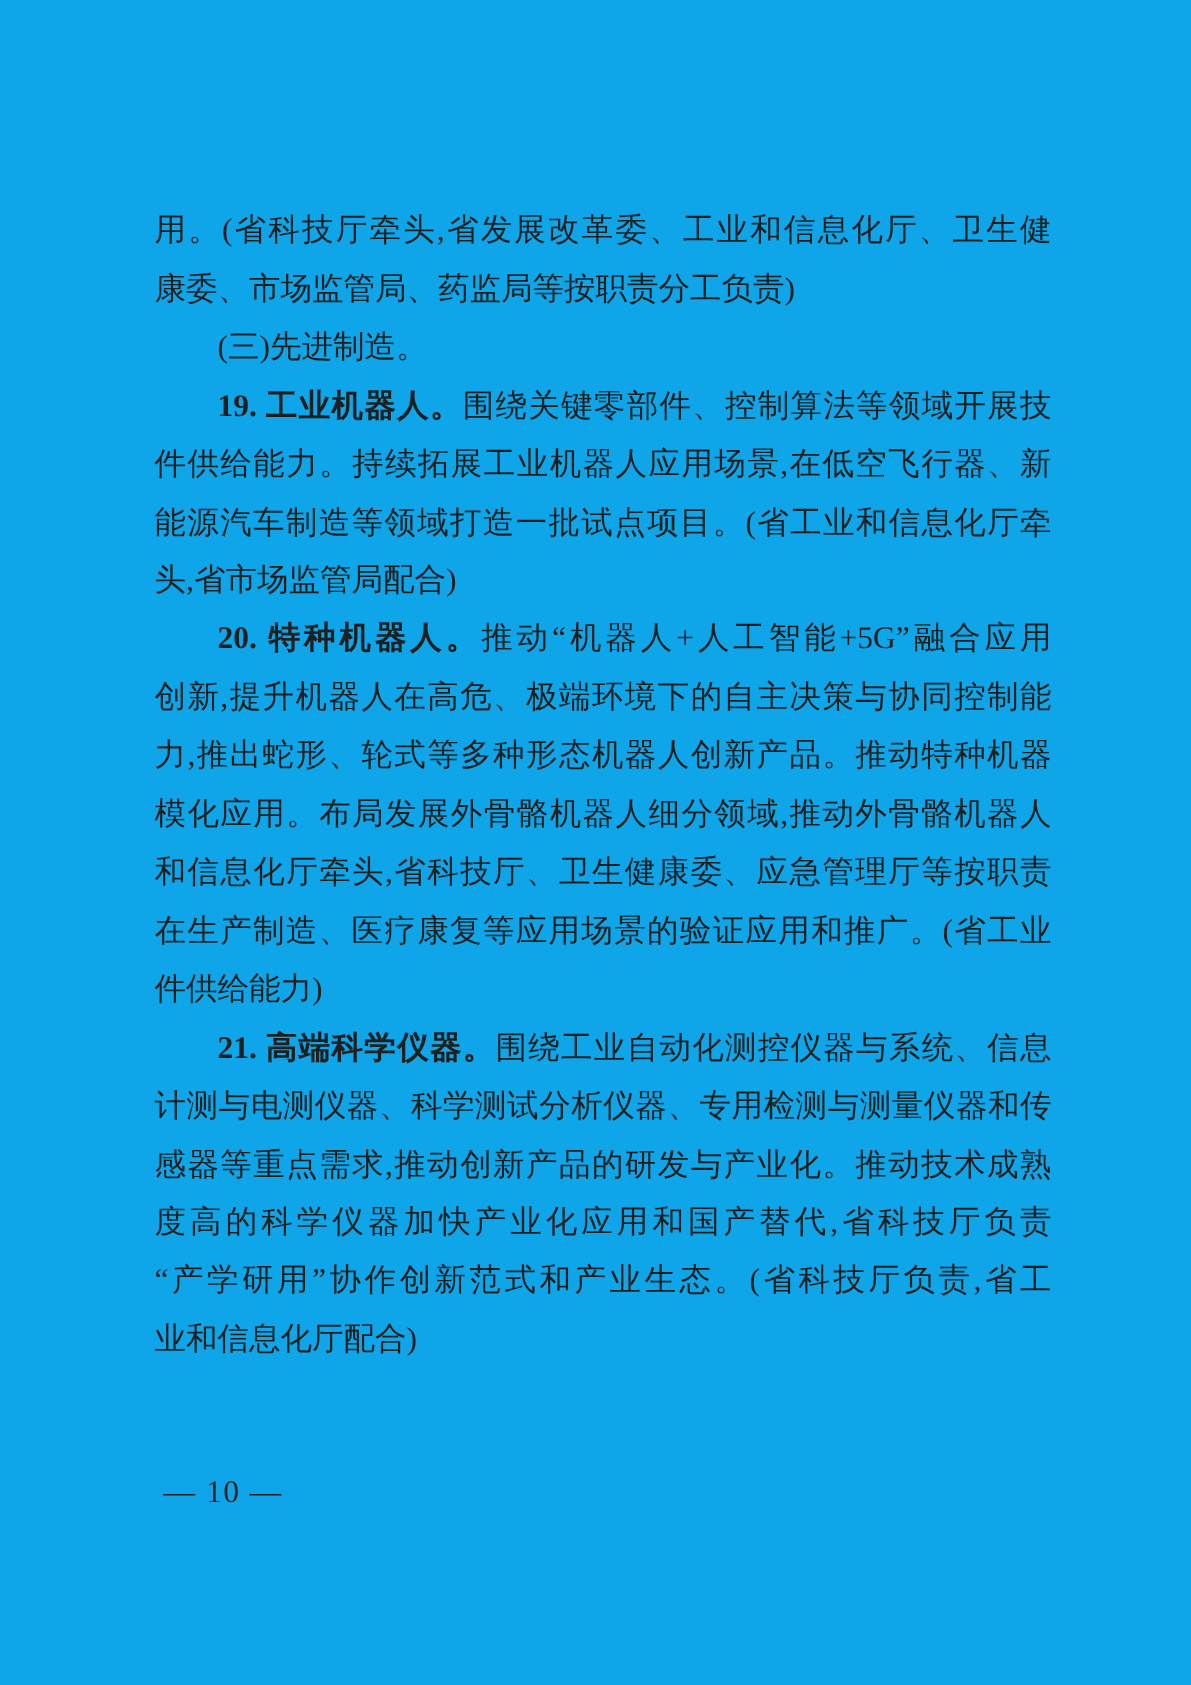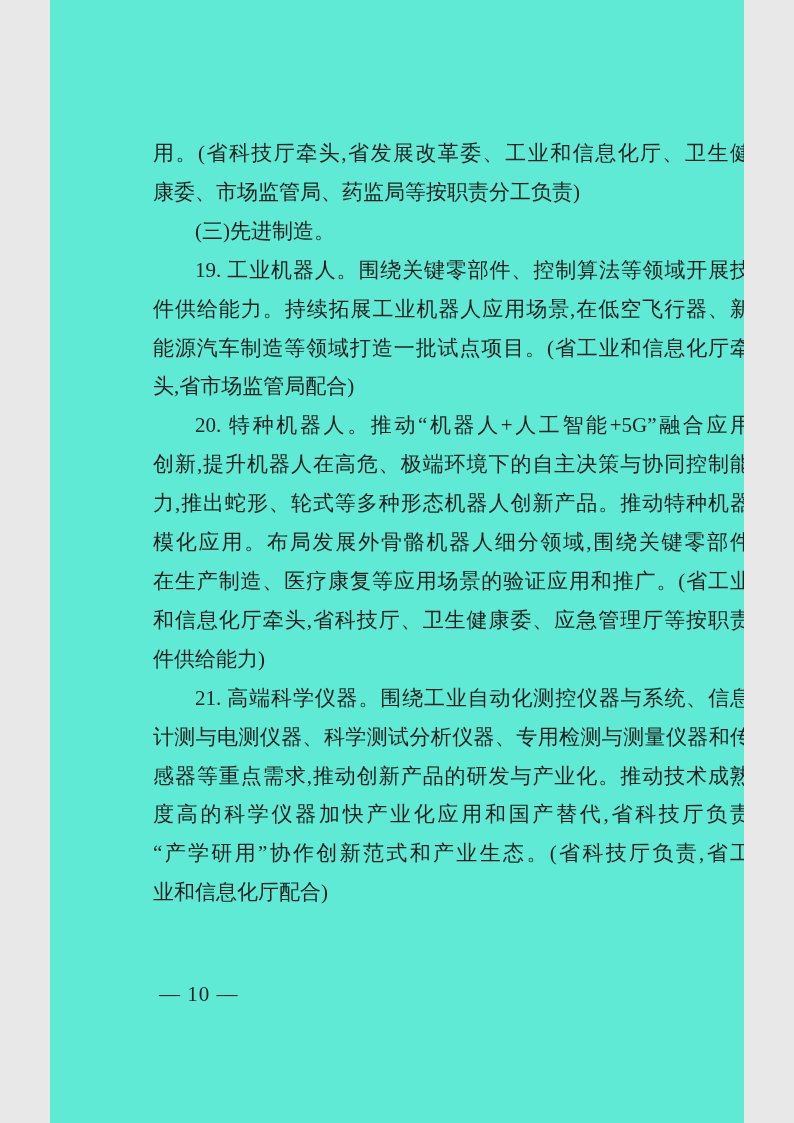--- a/index.html
+++ b/index.html
@@ -2,24 +2,24 @@
 <html><head>
 <meta charset="utf-8">
 <style>
   html, body {
     margin: 0;
     padding: 0;
     background: #e8e8e8;
   }
   .page {
     position: relative;
-    width: 694px;
+    width: 794px;
     height: 1123px;
     margin: 0 auto;
-    background: #5eead4;
+    background: #0ea5e9;
     overflow: hidden;
     font-family: "Liberation Serif", "DejaVu Serif", serif;
     color: #1f1f1f;
   }
   .body-text {
     position: absolute;
     left: 103px;
     top: 134px;
     width: 598px;
     font-size: 21px;
@@ -34,21 +34,21 @@
     text-align-last: justify;
   }
   .line.plain {
     text-align: left;
     text-align-last: left;
   }
   .line.indent {
     text-indent: 42px;
   }
   .run { font-weight: normal; }
-  .run.bold { font-weight: normal; }
+  .run.bold { font-weight: bold; }
   .footer {
     position: absolute;
     left: 109px;
     top: 979px;
     font-size: 21px;
     line-height: 30px;
     letter-spacing: 1px;
     color: #1f1f1f;
   }
 </style>
@@ -60,23 +60,23 @@
       <div class="line justify"><span class="run">用。(省科技厅牵头,省发展改革委、工业和信息化厅、卫生健</span></div>
       <div class="line plain"><span class="run">康委、市场监管局、药监局等按职责分工负责)</span></div>
       <div class="line plain indent"><span class="run">(三)先进制造。</span></div>
       <div class="line justify indent"><span class="run bold">19. 工业机器人。</span><span class="run">围绕关键零部件、控制算法等领域开展技</span></div>
       <div class="line justify"><span class="run">件供给能力。持续拓展工业机器人应用场景,在低空飞行器、新</span></div>
       <div class="line justify"><span class="run">能源汽车制造等领域打造一批试点项目。(省工业和信息化厅牵</span></div>
       <div class="line plain"><span class="run">头,省市场监管局配合)</span></div>
       <div class="line justify indent"><span class="run bold">20. 特种机器人。</span><span class="run">推动“机器人+人工智能+5G”融合应用</span></div>
       <div class="line justify"><span class="run">创新,提升机器人在高危、极端环境下的自主决策与协同控制能</span></div>
       <div class="line justify"><span class="run">力,推出蛇形、轮式等多种形态机器人创新产品。推动特种机器</span></div>
-      <div class="line justify"><span class="run">模化应用。布局发展外骨骼机器人细分领域,围绕关键零部件</span></div>
+      <div class="line justify"><span class="run">模化应用。布局发展外骨骼机器人细分领域,推动外骨骼机器人</span></div>
+      <div class="line justify"><span class="run">和信息化厅牵头,省科技厅、卫生健康委、应急管理厅等按职责</span></div>
       <div class="line justify"><span class="run">在生产制造、医疗康复等应用场景的验证应用和推广。(省工业</span></div>
-      <div class="line justify"><span class="run">和信息化厅牵头,省科技厅、卫生健康委、应急管理厅等按职责</span></div>
       <div class="line plain"><span class="run">件供给能力)</span></div>
       <div class="line justify indent"><span class="run bold">21. 高端科学仪器。</span><span class="run">围绕工业自动化测控仪器与系统、信息</span></div>
       <div class="line justify"><span class="run">计测与电测仪器、科学测试分析仪器、专用检测与测量仪器和传</span></div>
       <div class="line justify"><span class="run">感器等重点需求,推动创新产品的研发与产业化。推动技术成熟</span></div>
       <div class="line justify"><span class="run">度高的科学仪器加快产业化应用和国产替代,省科技厅负责</span></div>
       <div class="line justify"><span class="run">“产学研用”协作创新范式和产业生态。(省科技厅负责,省工</span></div>
       <div class="line plain"><span class="run">业和信息化厅配合)</span></div>
     </div>
   <div class="footer">— 10 —</div>
 </div>

